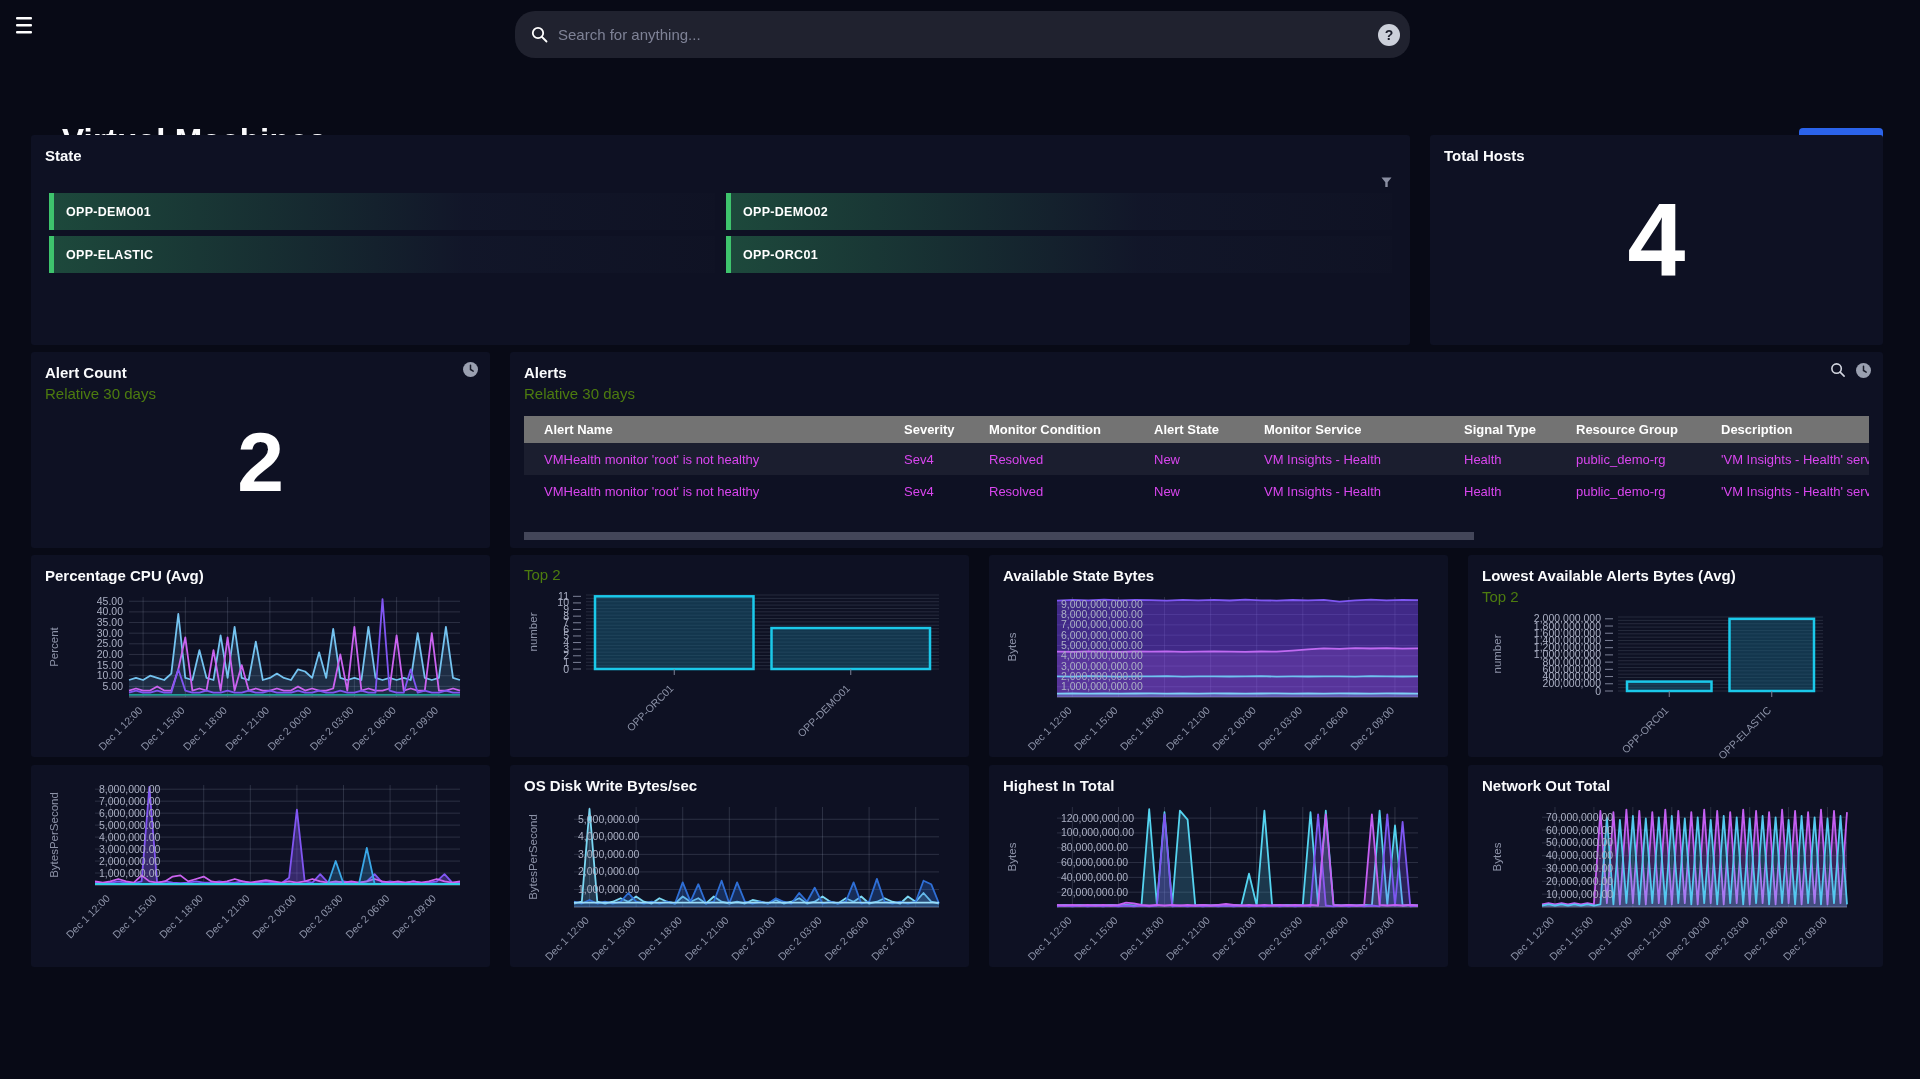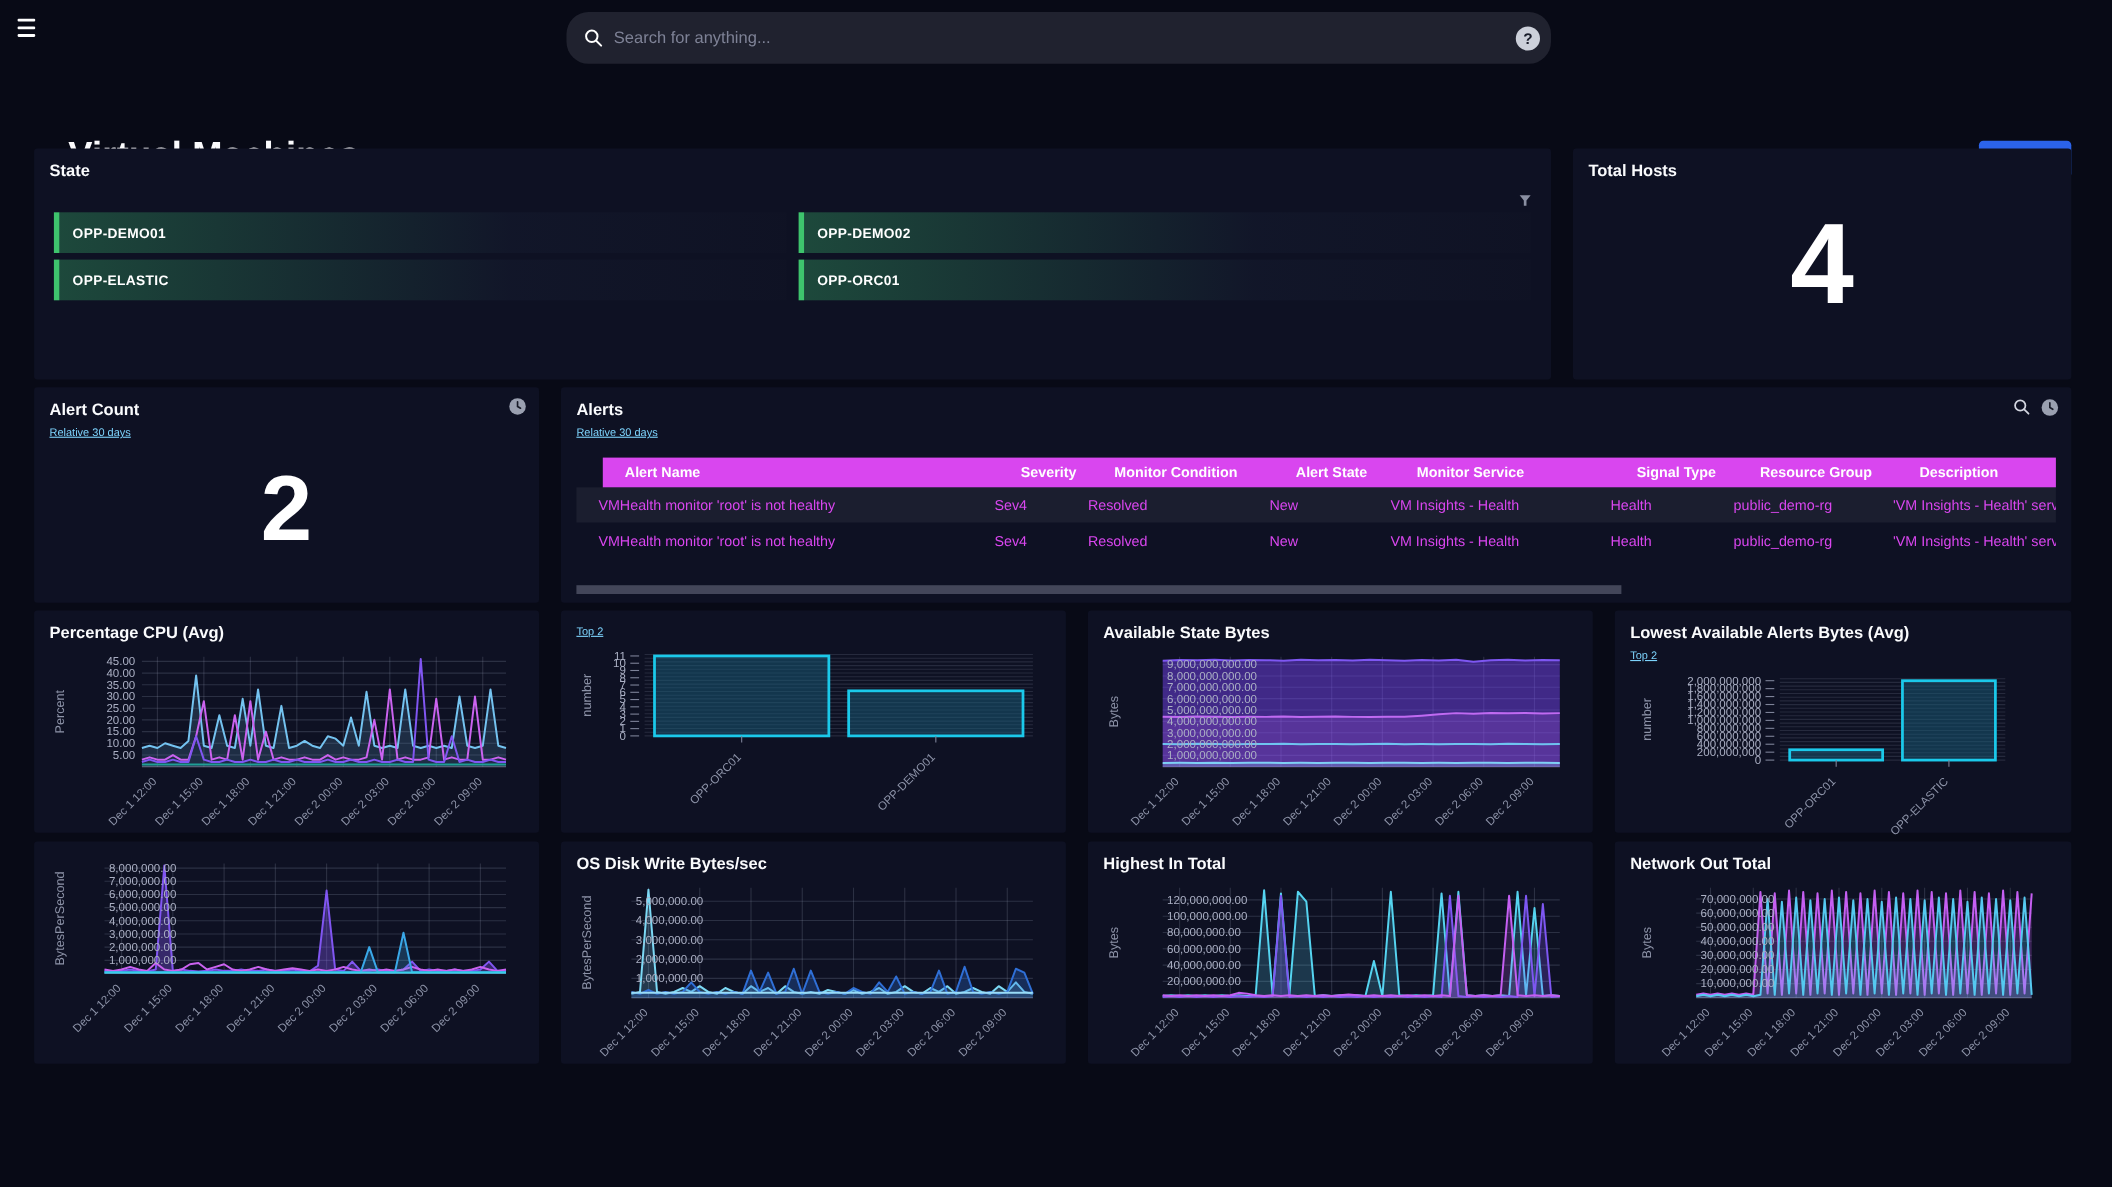--- a/index.html
+++ b/index.html
@@ -24,40 +24,40 @@
 
   
   .main { padding:0 37px 0 31px; }
   .row { display:grid; gap:20px; margin-bottom:7px; }
   .row1 { grid-template-columns:1fr 453px; height:210px; }
   .row2 { grid-template-columns:459px 1fr; height:196px; }
   .row3, .row4 { grid-template-columns:459px 459px 459px 1fr; height:201px; margin-bottom:9px; }
 
   .panel { background:#0e1123; border-radius:3px; padding:10px 14px; position:relative; }
   .panel-title { font-size:15px; font-weight:bold; color:#fafbfd; line-height:22px; }
-  .panel-sub { font-size:10px; color:#7dd3fc; line-height:20px;text-decoration:underline; }
+  .panel-sub { font-size:15px; color:#4d7c0f; line-height:20px; }
   .panel-icons { position:absolute; right:12px; top:10px; display:flex; gap:10px; align-items:center; }
 
   
   .tiles { display:grid; grid-template-columns:1fr 1fr; gap:6px 11px; margin:26px 4px 0 4px; }
   .tile { height:37px; border-left:5px solid #3ec46d; background:linear-gradient(90deg, rgba(44,128,84,0.50) 0%, rgba(30,40,62,0.22) 62%, rgba(24,28,44,0.12) 100%); display:flex; align-items:center; padding-left:12px; cursor:pointer; }
   .tile span { font-size:12.5px; font-weight:bold; color:#ffffff; letter-spacing:0.3px; }
   .filtericon { position:absolute; right:18px; top:42px; }
 
   
   .bignum { position:absolute; left:0; right:0; text-align:center; color:#ffffff; font-weight:bold; }
   .hosts-num { top:46px; font-size:104px; }
   .alerts-num { top:62px; font-size:84px; }
 
   
   .table { margin-top:12px; }
   .trow { display:grid; grid-template-columns:380px 85px 165px 110px 200px 112px 145px 1fr; align-items:center; height:31px; font-size:13px; }
   .trow > div { padding-right:8px; overflow:hidden; white-space:nowrap; }
   .trow > div:first-child { padding-left:20px; }
-  .thead { background:#d946ef; font-weight:bold; color:#ffffff; height:27px;margin-left:24px; }
+  .thead { background:#737373; font-weight:bold; color:#ffffff; height:27px; }
   .trow.odd { background:rgba(255,255,255,0.055); }
   .trow.data { color:#d946ef; height:32px; }
   .hscroll { position:absolute; left:14px; bottom:8px; right:14px; height:8px; }
   .hscroll .thumb { width:950px; height:8px; background:#434659; }
 
   
   .chart-panel { display:block; }
   .chart { display:block; width:100%; height:158px; margin-top:2px; }
   .has-sub .chart { height:138px; }
   .xt { font-size:10.5px; fill:#8d93a8; }

